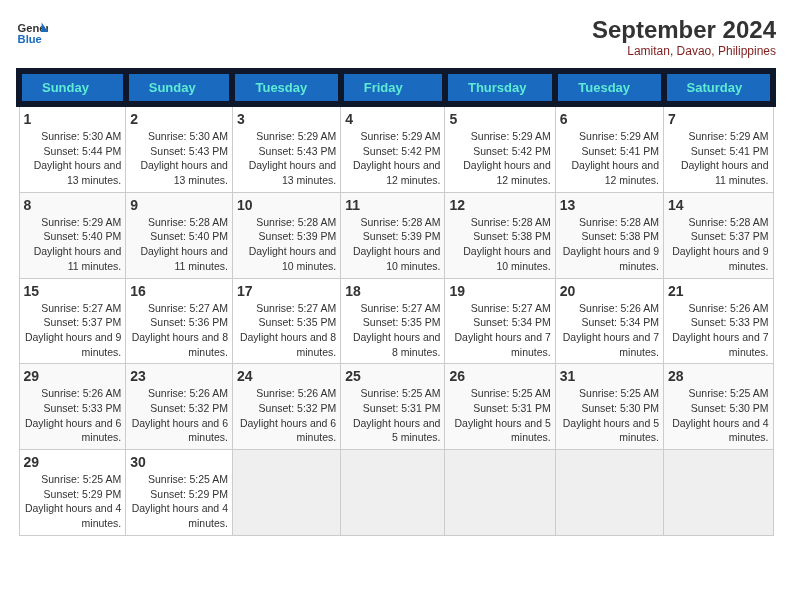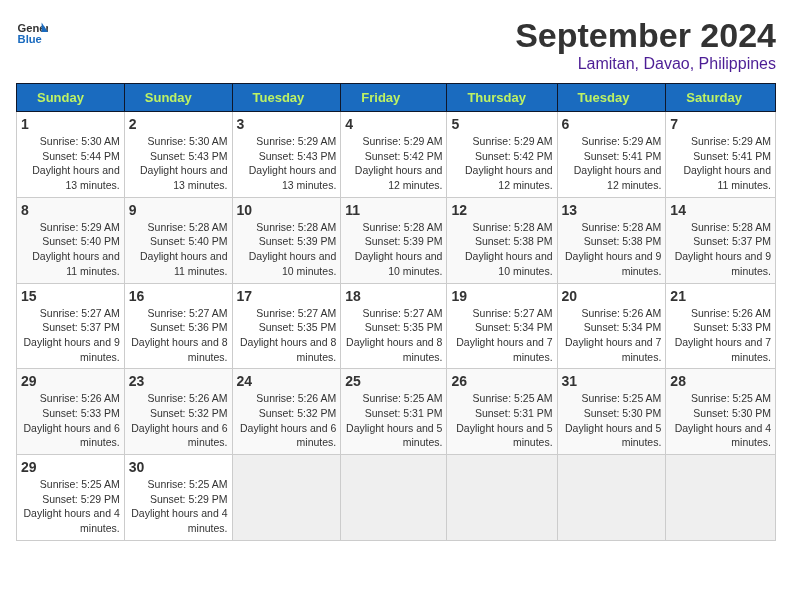--- a/index.html
+++ b/index.html
@@ -22,41 +22,41 @@
       gap: 4px;
     }
     .logo-icon {
       width: 32px;
       height: 32px;
     }
     .title-area {
       text-align: right;
     }
     .month-title {
-      font-size: 34px;
+      font-size: 24px;
       font-weight: bold;
       color: #333;
     }
     .location-title {
-      font-size: 16px;
-      color: #4c1d95;
+      font-size: 12px;
+      color: #7f1d1d;
     }
     table {
       width: 100%;
       border-collapse: collapse;
       font-size: 11px;
     }
     thead tr th {
       background-color: #1a6bbf;
-      color: #bef264;
+      color: #5eead4;
       padding: 6px 20px;
       text-align: left;
       font-size: 13px;
       font-weight: bold;
-      border: 1px solid #0f172a;
+      border: 6px solid #0f172a;
     }
     tbody tr td {
       border: 1px solid #ccc;
       padding: 4px;
       vertical-align: top;
       width: 113px;
       min-height: 80px;
     }
     .day-num {
       font-size: 14px;

